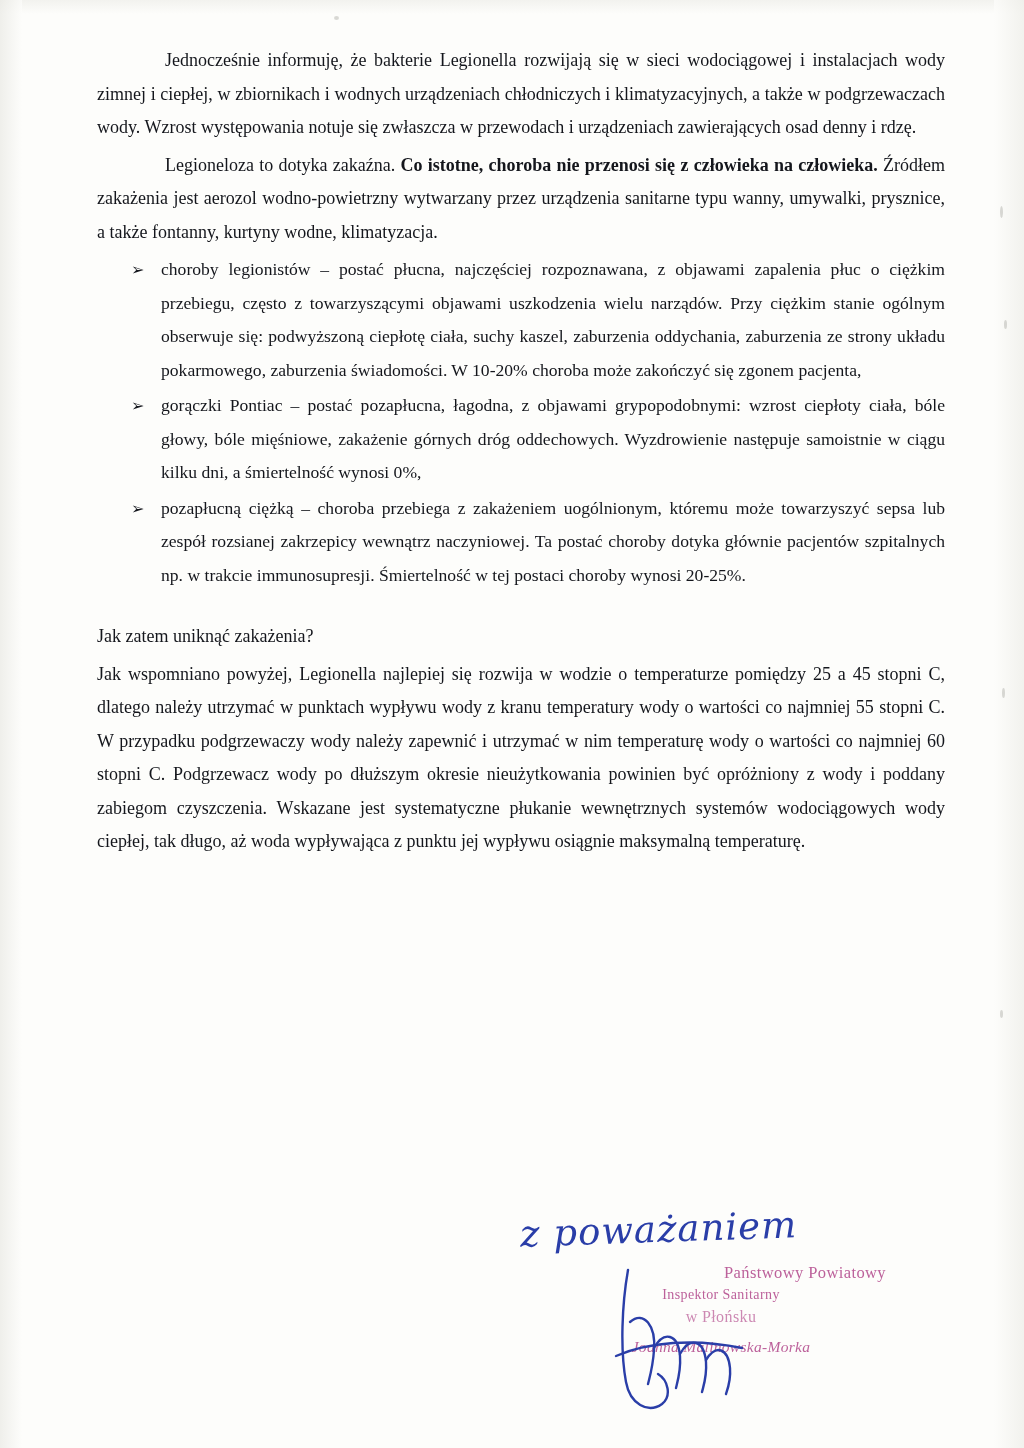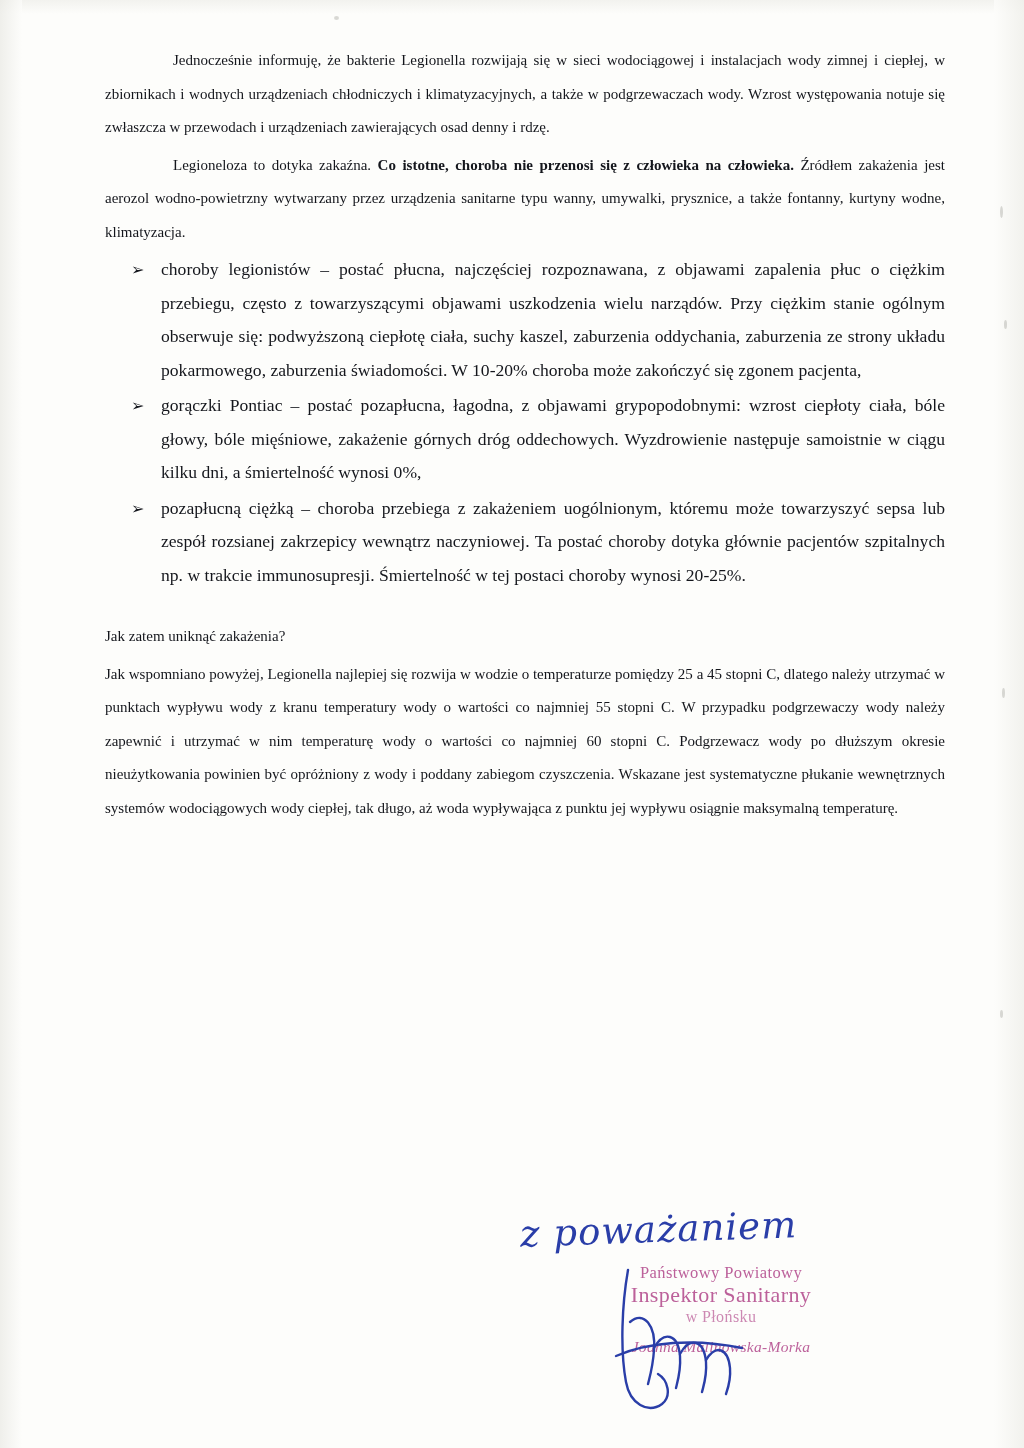--- a/index.html
+++ b/index.html
@@ -44,22 +44,22 @@
     border-radius: 50%;
     opacity: .55;
   }
   .content {
     position: absolute;
     left: 97px;
     top: 44px;
     width: 848px;
   }
   p {
-    margin: 0 0 0 8px;
-    font-size: 15px;
+    margin: 0 0 0 0;
+    font-size: 18px;
     line-height: 33.5px;
     text-align: justify;
     text-justify: inter-word;
   }
   .indent { text-indent: 68px; }
   .b { font-weight: bold; }
   .gap-sm { height: 4px; }
   .gap-md { height: 14px; }
   .gap-lg { height: 26px; }
 
@@ -111,23 +111,24 @@
     width: 330px;
     text-align: center;
     color: #b1468a;
     font-family: "Liberation Serif", serif;
     opacity: .85;
   }
   .stamp .l1 {
     font-size: 16.5px;
     letter-spacing: .4px;
     line-height: 22px;
+    text-align: right;
   }
   .stamp .l2 {
-    font-size: 22px;
+    font-size: 14px;
     letter-spacing: .4px;
     line-height: 22px;
   }
   .stamp .l3 {
     font-size: 16px;
     letter-spacing: .4px;
     line-height: 22px;
     opacity: .75;
   }
   .stamp .l4 {

